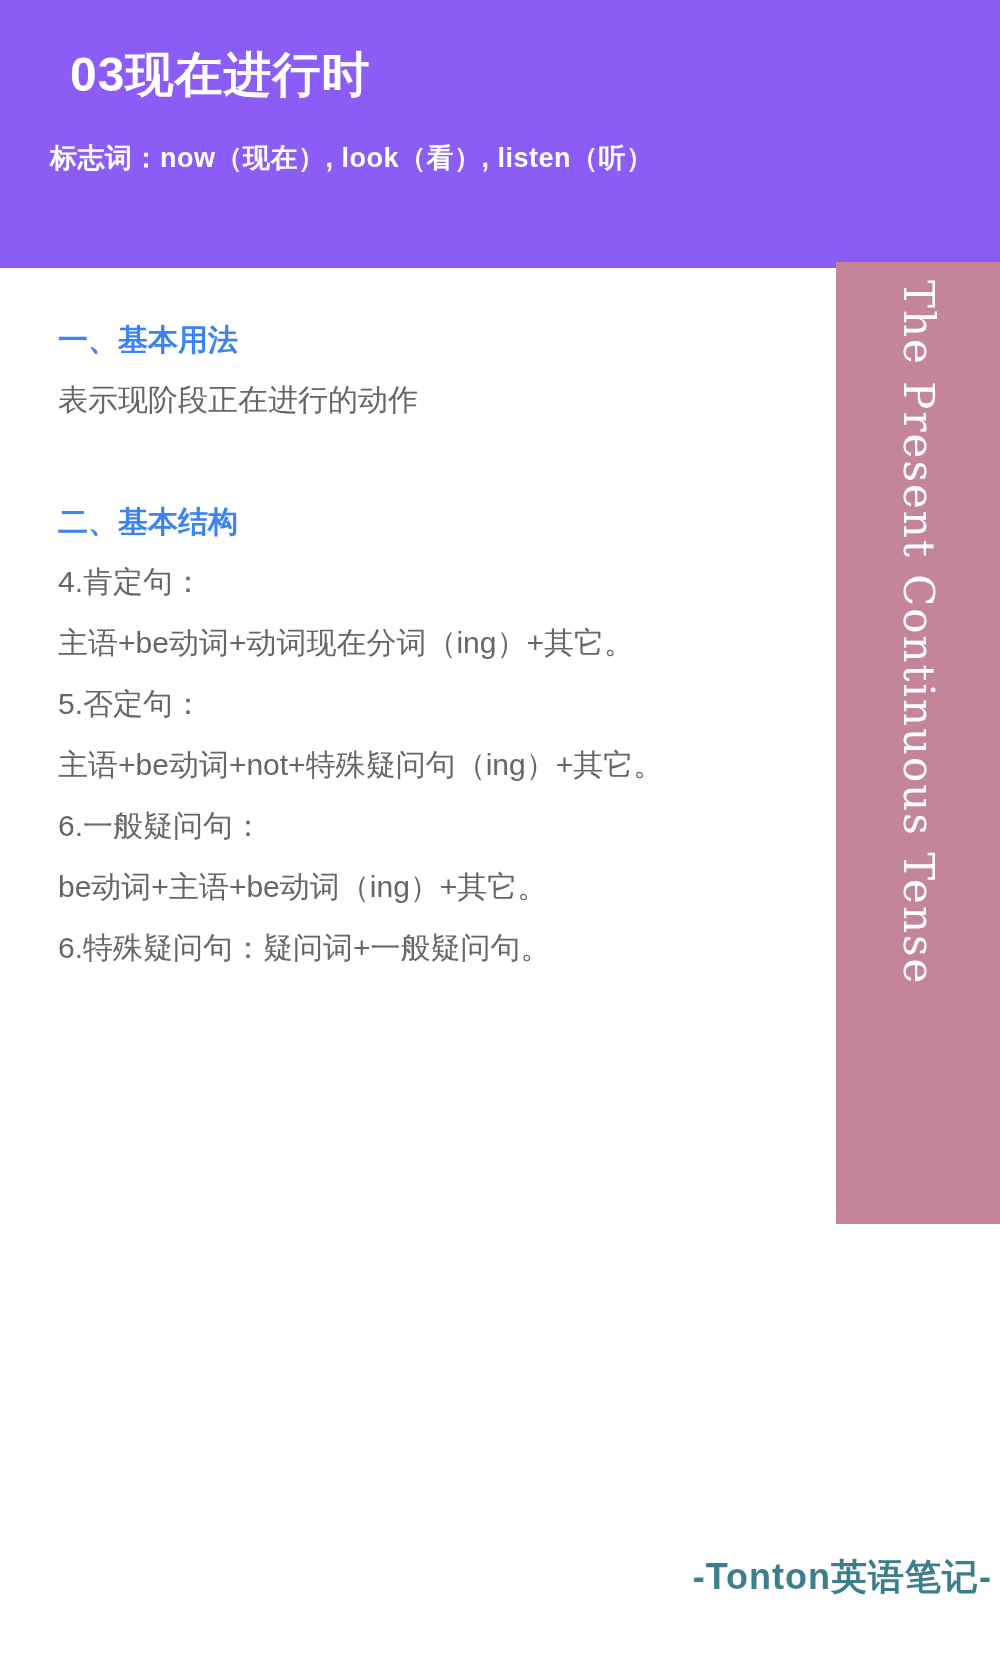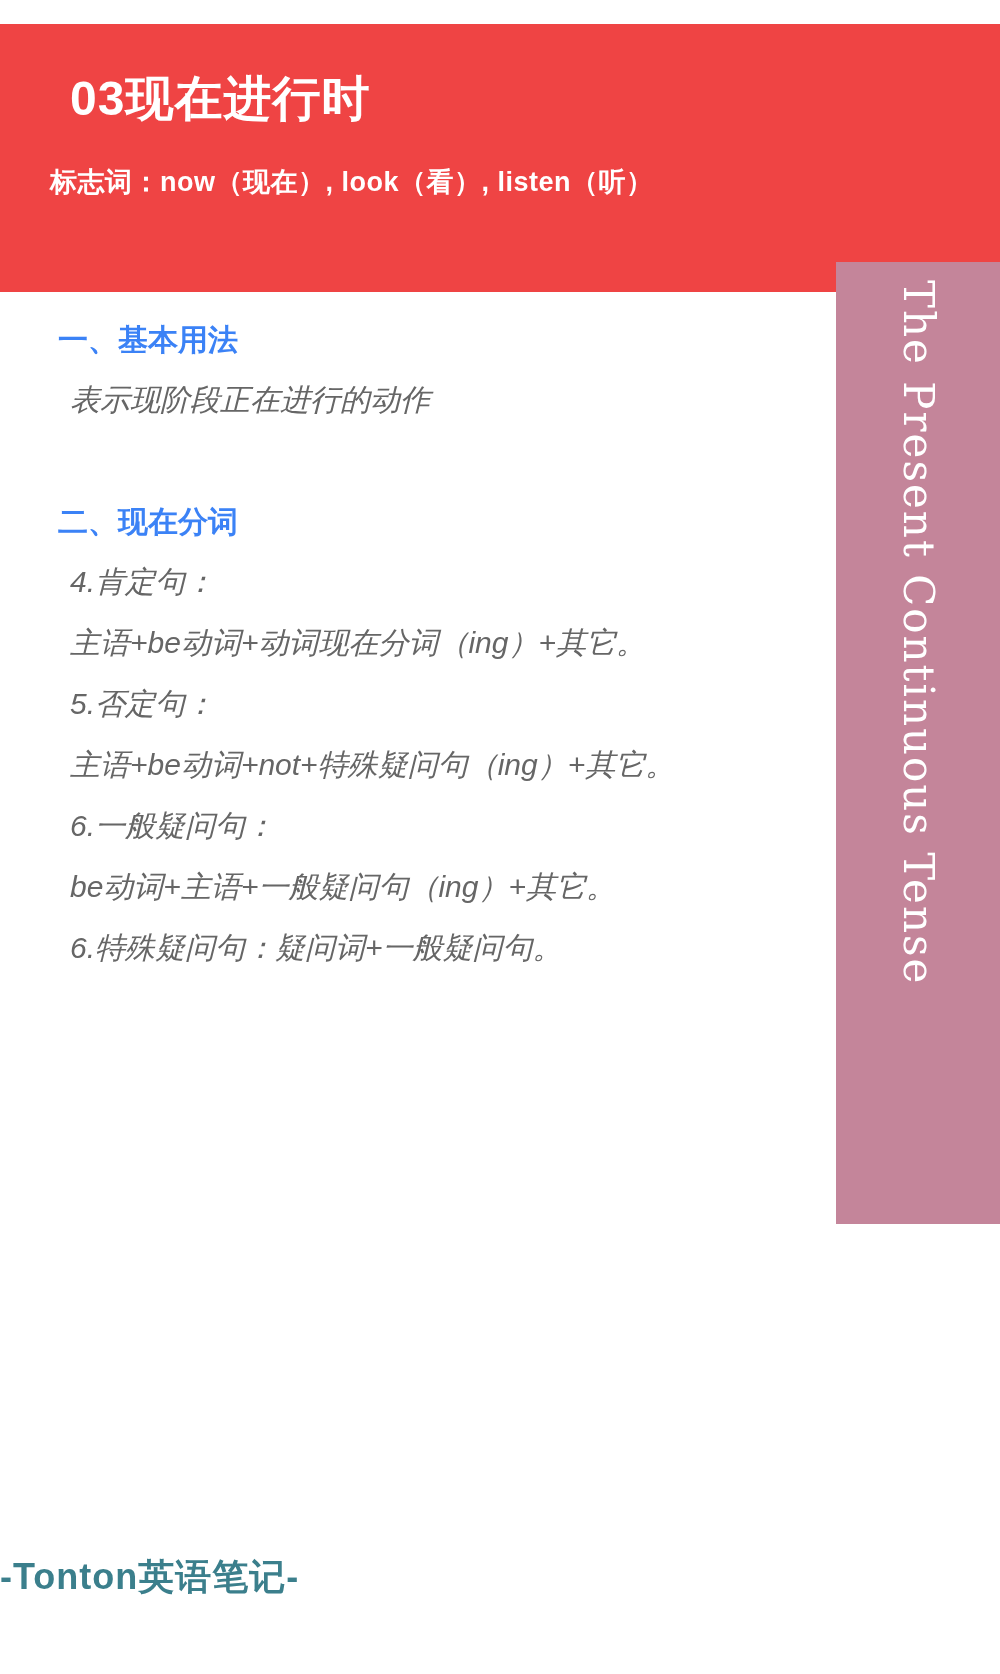--- a/index.html
+++ b/index.html
@@ -15,22 +15,21 @@
     overflow: hidden;
   }
 
   
   .header-band {
     position: absolute;
     left: 0;
     top: 0;
     width: 1000px;
     height: 268px;
-    background: #ef4444;
-    margin-top: 24px;
+    background: #8b5cf6;
   }
   .header-title {
     position: absolute;
     left: 70px;
     top: 46px;
     font-size: 48px;
     font-weight: bold;
     color: #ffffff;
     letter-spacing: 1px;
     line-height: 1.2;
@@ -92,23 +91,22 @@
     font-weight: bold;
     color: #3b82f6;
     margin: 0;
     padding: 0;
     line-height: 1.35;
   }
   .sec-line {
     font-size: 30px;
     color: #666666;
     line-height: 1.5;
-    margin: 12px;
+    margin: 0;
     white-space: nowrap;
-    font-style: italic;
   }
   #section-1 {
     position: absolute;
     left: 58px;
     top: 58px;
   }
   #section-1 .sec-heading { margin-bottom: 16px; }
 
   #section-2 {
     position: absolute;
@@ -117,21 +115,21 @@
   }
   #section-2 .sec-heading { margin-bottom: 16px; }
   #section-2 .sec-line { margin-bottom: 16px; }
 
   
   .footer {
     position: absolute;
     left: 0;
     bottom: 72px;
     width: 992px;
-    text-align: left;
+    text-align: right;
     font-size: 36px;
     font-weight: bold;
     color: #3b7f8c;
     letter-spacing: 1px;
   }
 </style>
 </head>
 <body>
 
 <div class="header-band">
@@ -145,25 +143,25 @@
 </div>
 
 <div class="content">
 
   <div class="section" id="section-1">
     <div class="sec-heading">一、基本用法</div>
     <div class="sec-line">表示现阶段正在进行的动作</div>
   </div>
 
   <div class="section" id="section-2">
-    <div class="sec-heading">二、现在分词</div>
+    <div class="sec-heading">二、基本结构</div>
     <div class="sec-line">4.肯定句：</div>
     <div class="sec-line">主语+be动词+动词现在分词（ing）+其它。</div>
     <div class="sec-line">5.否定句：</div>
     <div class="sec-line">主语+be动词+not+特殊疑问句（ing）+其它。</div>
     <div class="sec-line">6.一般疑问句：</div>
-    <div class="sec-line">be动词+主语+一般疑问句（ing）+其它。</div>
+    <div class="sec-line">be动词+主语+be动词（ing）+其它。</div>
     <div class="sec-line">6.特殊疑问句：疑问词+一般疑问句。</div>
   </div>
 
 </div>
 
 <div class="footer">-Tonton英语笔记-</div>
 
 </body></html>

